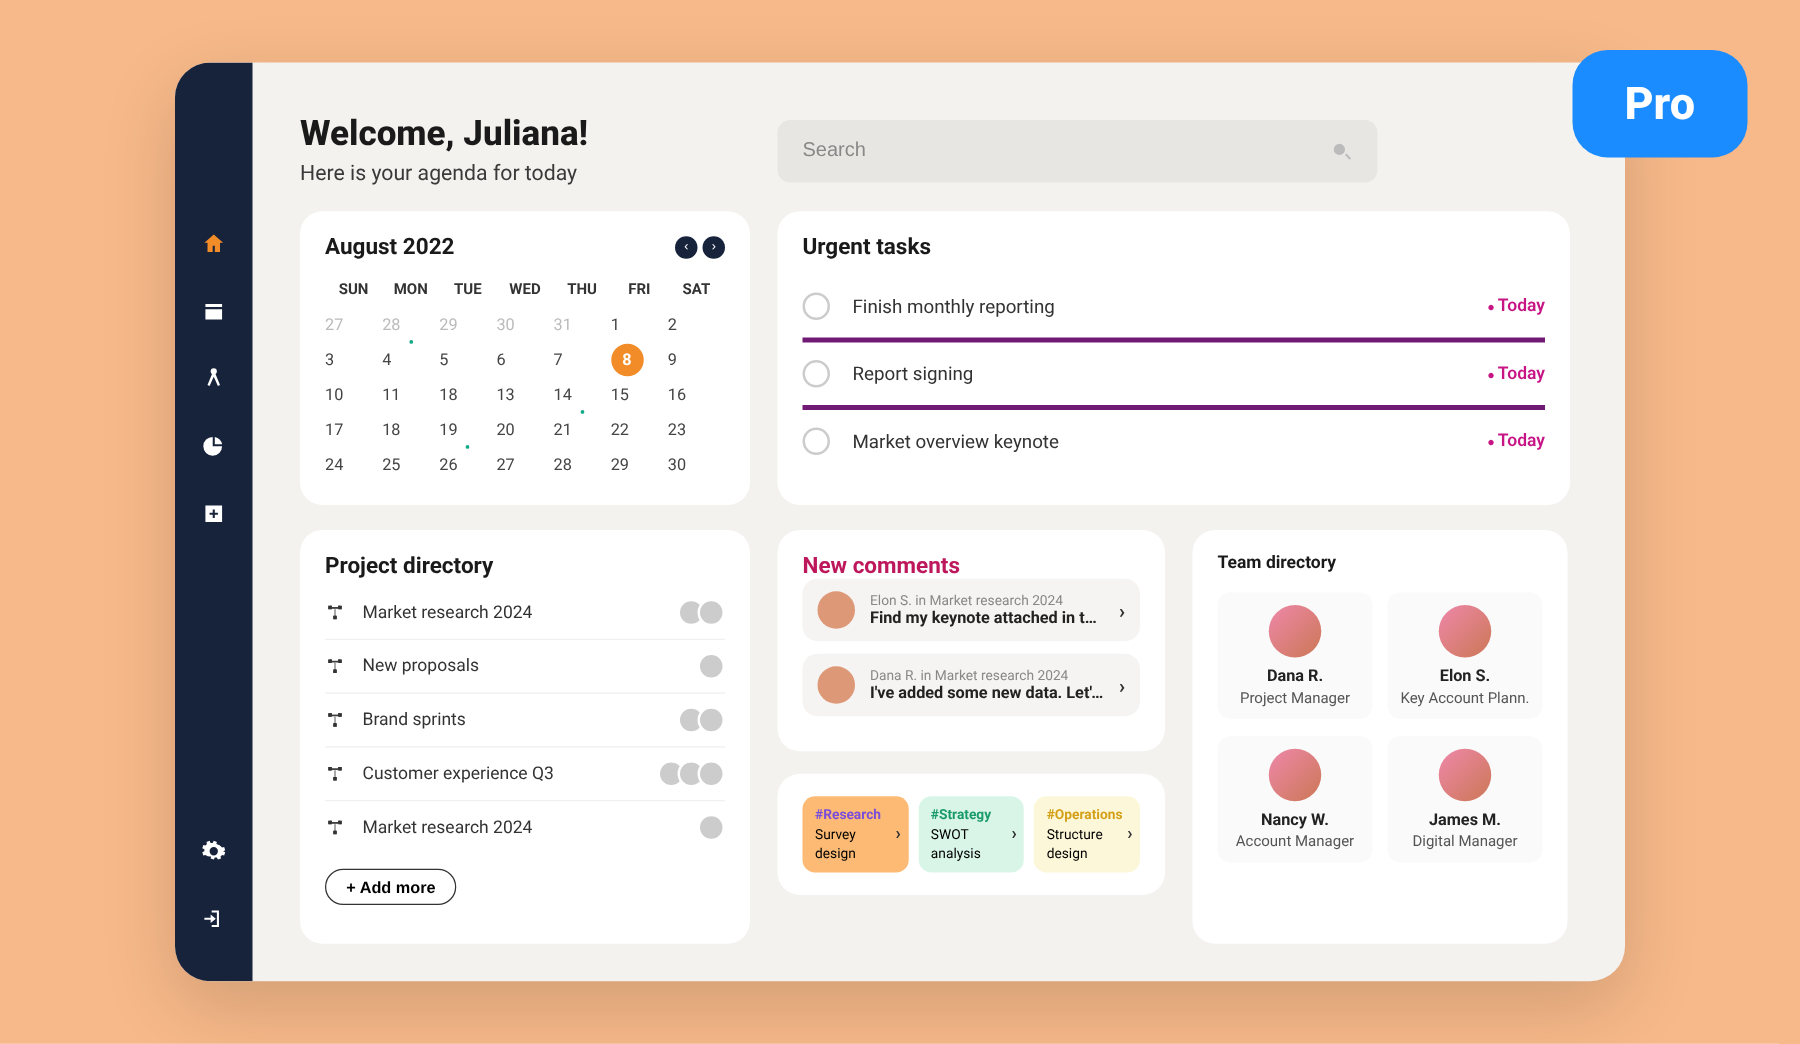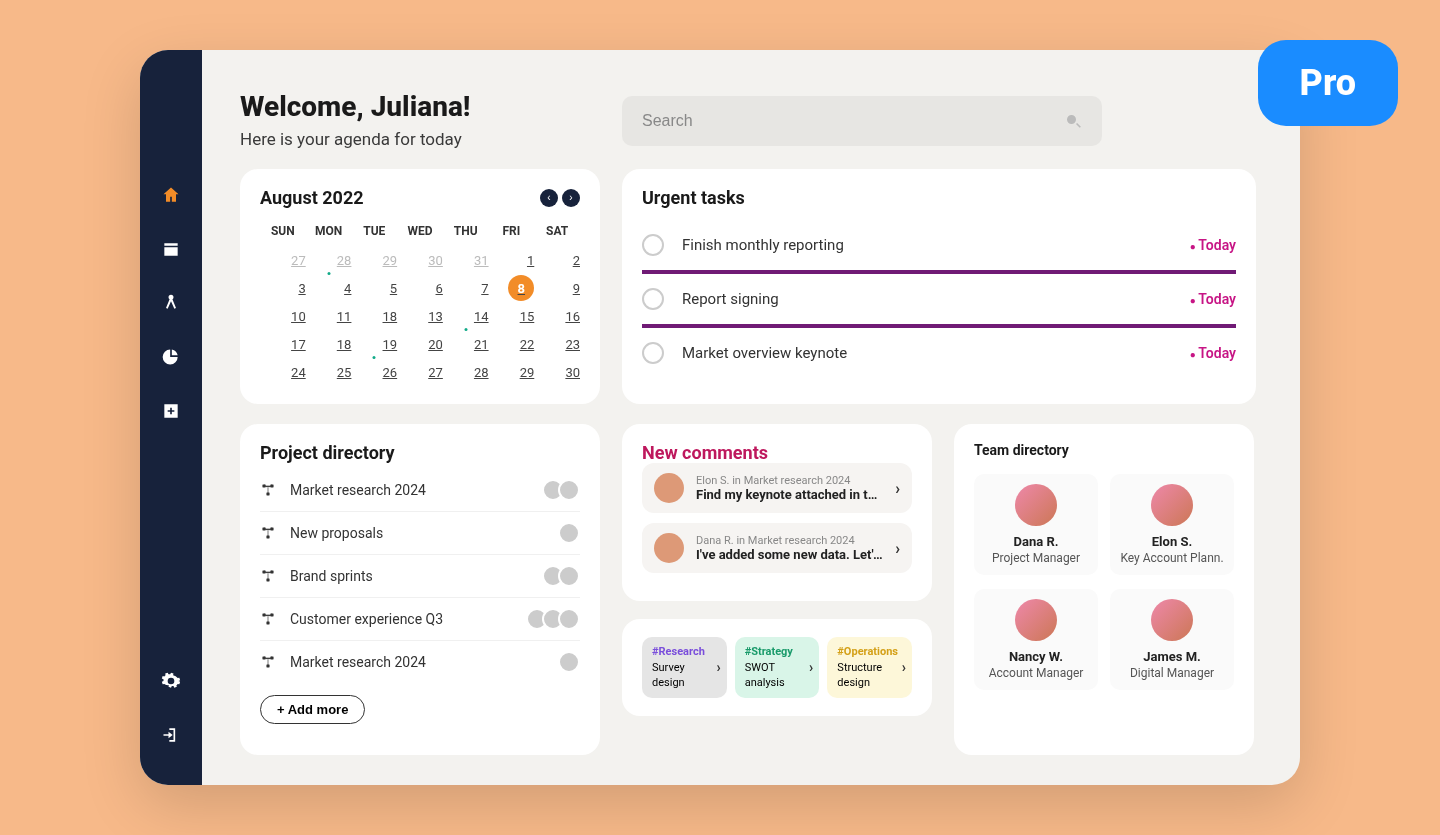--- a/index.html
+++ b/index.html
@@ -70,21 +70,21 @@
   border-radius: 18px;
   padding: 18px 20px;
 }
 .calendar { grid-column: 1; grid-row:2; }
 .cal-head { display:flex; justify-content:space-between; align-items:center; margin-bottom:10px; }
 .cal-head h3 { font-size:18px; font-weight:700; color:#1a1a1a; }
 .cal-nav { display:flex; gap:4px; }
 .cal-nav button { width:18px;height:18px;border-radius:50%;background:#17223b;border:none;color:#fff;font-size:10px;display:flex;align-items:center;justify-content:center;cursor:pointer; }
 .cal-grid { display:grid; grid-template-columns:repeat(7,1fr); text-align:center; font-size:13px; }
 .cal-grid .dow { font-weight:700; color:#333; font-size:12px; padding:6px 0 8px; }
-.cal-grid .day { padding:5px 0; color:#444; position:relative; height:28px; display:flex; align-items:center; justify-content:flex-end;text-decoration:underline; }
+.cal-grid .day { padding:5px 0; color:#444; position:relative; height:28px; display:flex; align-items:center; justify-content:flex-start; }
 .cal-grid .muted { color:#bbb; }
 .cal-grid .selected span { background:#f28c28;color:#fff;width:26px;height:26px;border-radius:50%;display:inline-flex;align-items:center;justify-content:center;font-weight:700; }
 .cal-grid .dot::after { content:''; position:absolute; bottom:-1px; left:50%; transform:translateX(-50%); width:3px;height:3px;border-radius:50%;background:#1a8; }
 .urgent { grid-column:2 / span 2; grid-row:2; width: 634px;}
 .urgent h3 { font-size:18px; font-weight:700; margin-bottom:12px; color:#1a1a1a;}
 .task { display:flex; align-items:center; justify-content:space-between; padding:14px 0; border-top:4px solid #701a75; }
 .task:first-of-type { border-top:none; }
 .task .left { display:flex; align-items:center; gap:18px; }
 .task .chk { width:22px;height:22px;border:2px solid #ccc;border-radius:50%; }
 .task .name { font-size:15px; color:#333; }
@@ -107,21 +107,21 @@
 .comment .cav { width:30px;height:30px;border-radius:50%;background:#d97; flex-shrink:0;}
 .comment .ctext { flex:1; overflow:hidden; }
 .comment .meta { font-size:11px; color:#888; }
 .comment .body { font-size:13px; font-weight:700; color:#222; white-space:nowrap; overflow:hidden; text-overflow:ellipsis; }
 .comment .arrow { font-size:16px; color:#333; font-weight:700;}
 .tags { display:flex; gap:8px; }
 .tagcard { flex:1; border-radius:10px; padding:8px 6px 8px 10px; display:flex; align-items:center; justify-content:space-between; cursor:pointer;}
 .tagcard .tc { font-size:11px; line-height:1.3; }
 .tagcard .hash { font-weight:700; font-size:11px; display:block; margin-bottom:2px;}
 .tagcard .arrow { font-size:14px; font-weight:700; color:#333;}
-.tag-purple { background:#e5e5e5; } .tag-purple .hash{color:#7a4edb;}
+.tag-purple { background:#fdba74; } .tag-purple .hash{color:#7a4edb;}
 .tag-green { background:#d9f5e8; } .tag-green .hash{color:#1a9b6b;}
 .tag-yellow { background:#fdf7d9; } .tag-yellow .hash{color:#d4a018;}
 
 .team { grid-column:3; grid-row:3; }
 .team h3 { font-size:14px; font-weight:700; margin-bottom:16px; color:#1a1a1a;}
 .team-grid { display:grid; grid-template-columns:1fr 1fr; gap:14px 12px; }
 .member { background:#fafafa; border-radius:10px; text-align:center; padding:10px 6px; }
 .member .mav { width:42px;height:42px;border-radius:50%;background:linear-gradient(135deg,#e8a,#c75);margin:0 auto 8px; }
 .member .mname { font-size:13px; font-weight:700;color:#222; }
 .member .mrole { font-size:12px; color:#555; margin-top:2px; }

